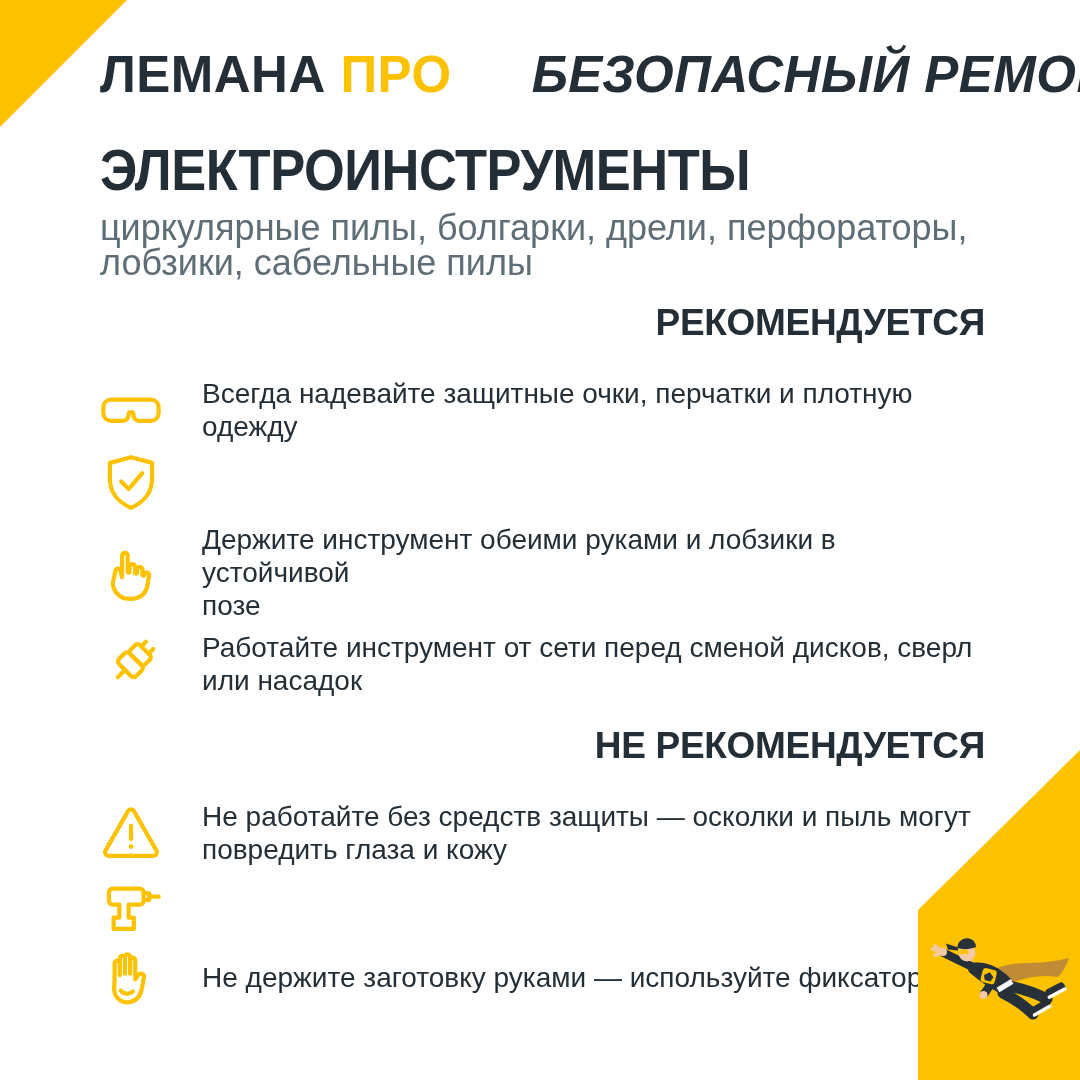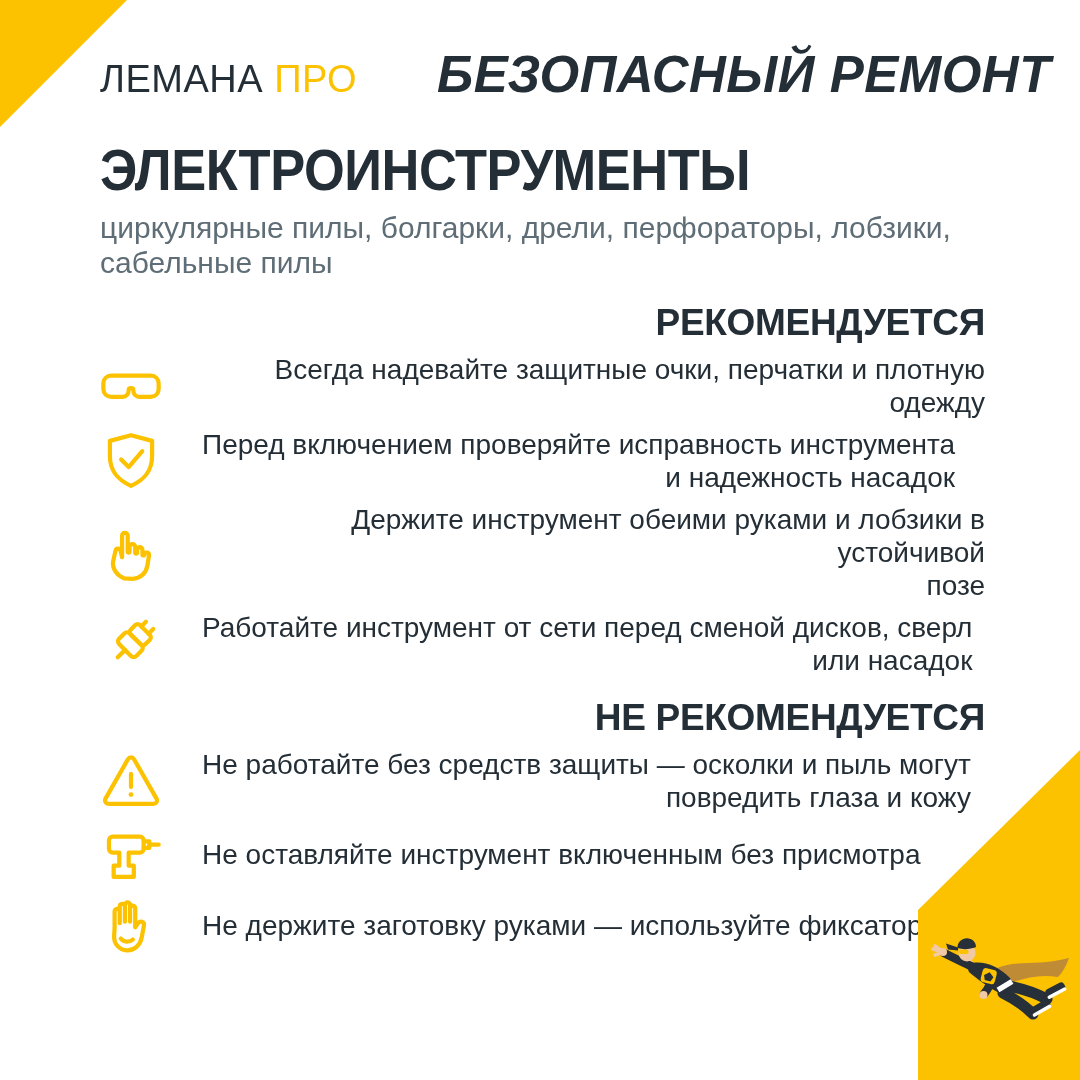--- a/index.html
+++ b/index.html
@@ -19,35 +19,35 @@
     background:#FCC200;
     clip-path:polygon(100% 0,100% 100%,0 100%,0 48.5%);
   }
   .mascot{
     position:absolute;left:5px;top:186px;width:150px;height:110px;
   }
   .content{
     position:absolute;left:100px;top:45px;width:885px;
   }
   .header-row{display:flex;align-items:baseline;}
-  .logo{font-size:38px;font-weight:normal;letter-spacing:.5px;white-space:nowrap;}
+  .logo{font-size:51px;font-weight:bold;letter-spacing:.5px;white-space:nowrap;}
   .logo .pro{color:#FCC200;}
   .header-title{font-size:51px;font-weight:bold;letter-spacing:.5px;margin-left:80px;white-space:nowrap;font-style:italic;}
   h1.page-title{
     margin:38px 0 0;font-size:57px;line-height:57px;font-weight:bold;
     letter-spacing:-.5px;transform:scaleX(.92);transform-origin:left;white-space:nowrap;
   }
   .subtitle{
-    margin:11px 0 16px;font-size:30px;line-height:35px;color:#5E6D76;max-width:880px;
+    margin:11px 0 16px;font-size:36px;line-height:35px;color:#5E6D76;max-width:880px;
   }
   h2.section-heading{
     margin:24px 0 0;font-size:37px;line-height:37px;font-weight:bold;letter-spacing:-.3px;text-align:right;
   }
-  h2.second{margin-top:22px;}
-  ul.items{list-style:none;margin:12px 0 0;padding:0;text-align:right;}
+  h2.second{margin-top:30px;}
+  ul.items{list-style:none;margin:36px 0 0;padding:0;}
   li.item{display:flex;align-items:center;min-height:58px;margin-bottom:9px;}
   .icon{flex:0 0 62px;width:62px;height:62px;margin-right:40px;
         display:flex;align-items:center;justify-content:center;}
   .icon svg{display:block;width:60px;height:60px;}
   .icon svg *{stroke:#FCC200;stroke-width:4.5;fill:none;stroke-linecap:round;stroke-linejoin:round;}
   .icon svg .fill{fill:#FCC200;stroke:none;}
   .item-text{margin:0;font-size:28px;line-height:33px;white-space:pre-line;max-width:800px;}
 </style>
 </head>
 <body>
@@ -76,22 +76,20 @@
       <p class="item-text">Всегда надевайте защитные очки, перчатки и плотную одежду</p>
     </li>
 
     <li class="item">
       <span class="icon">
         <svg viewBox="0 0 64 64">
             <path d="M32,4.5 L54.5,10.5 V27 C54.5,44 45,52.5 32,58.5 C19,52.5 9.5,44 9.5,27 V10.5 Z"></path>
             <path d="M21.5,30.5 L29.5,38.5 L44,21.5"></path>
           </svg>
       </span>
-      <p class="item-text">Перед включением проверяйте исправность инструмента
-и надежность насадок</p>
     </li>
 
 
     <li class="item">
       <span class="icon">
         <svg viewBox="0 0 64 64">
             <path d="M24.5,59 C17,56 11.5,48.5 13,40.5 L15.5,29.5 C16.2,26.5 20,26.8 20.8,29.8 L22.5,36.5 V13.5 C22.5,9.5 28.5,9.5 28.5,13.5 V30.5 C28.5,32 30.5,32 30.5,30.5 V25.5 C30.5,21.5 36.5,21.5 36.5,25.5 V31.5 C36.5,33 38.5,33 38.5,31.5 V28.5 C38.5,24.8 44.2,24.8 44.2,28.5 V33.5 C44.2,35 46.2,35 46.2,33.5 C46.5,30.5 51.5,31 51.2,34.5 L49.5,45.5 C48,54 41.5,59.5 33.5,59.5 Z"></path>
           </svg>
       </span>
       <p class="item-text">Держите инструмент обеими руками и лобзики в устойчивой
@@ -131,21 +129,20 @@
     </li>
 
     <li class="item">
       <span class="icon">
         <svg viewBox="0 0 64 64">
             <path d="M12.5,13.5 H41.5 C43.7,13.5 45.5,15.3 45.5,17.5 V26.5 C45.5,28.7 43.7,30.5 41.5,30.5 H29.5 V44.5 H35 V56.5 H13.5 V44.5 H19.5 V30.5 H12.5 C10.3,30.5 8.5,28.7 8.5,26.5 V17.5 C8.5,15.3 10.3,13.5 12.5,13.5 Z"></path>
             <path d="M45.5,18.5 H51.5 V25.5 H45.5"></path>
             <path d="M51.5,22 H61.5"></path>
           </svg>
       </span>
-      <p class="item-text">Не оставляйте инструмент включенным без присмотра</p>
     </li>
 
     <li class="item">
       <span class="icon">
         <svg viewBox="0 0 64 64">
             <path d="M14.5,35 V17.5 C14.5,14 20,14 20,17.5 V30 M20,30 V12 C20,8.5 25.5,8.5 25.5,12 V28.5 M25.5,28.5 V10.5 C25.5,7 31,7 31,10.5 V28.5 M31,28.5 V14 C31,10.5 36.5,10.5 36.5,14 V34.5 M36.5,34.5 L39.5,30 C41.5,27 46.5,28.5 45.8,32.5 L43.5,45 C42,53.5 35.5,59.5 27.5,59 C19.5,58.5 13.5,52 14,43.5 L14.5,35"></path>
             <path d="M21,46.5 C24,50.5 30,51 34,47.5"></path>
           </svg>
       </span>
       <p class="item-text">Не держите заготовку руками — используйте фиксаторы</p>

